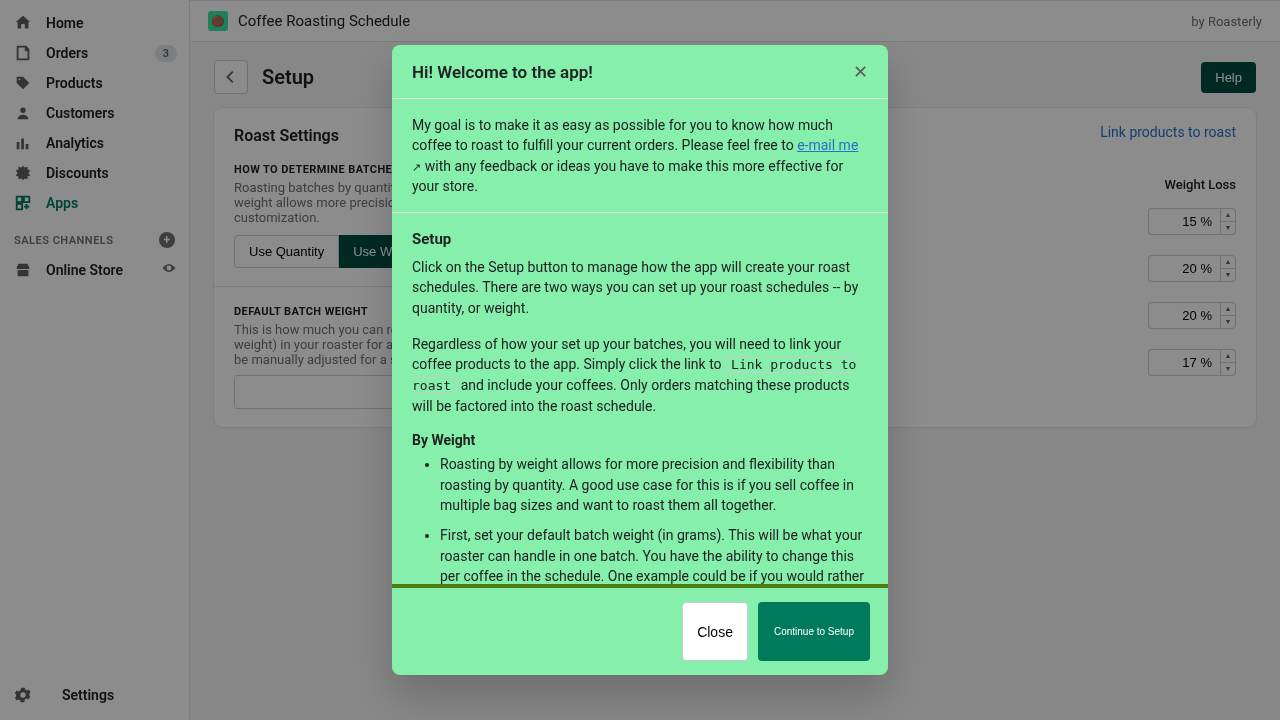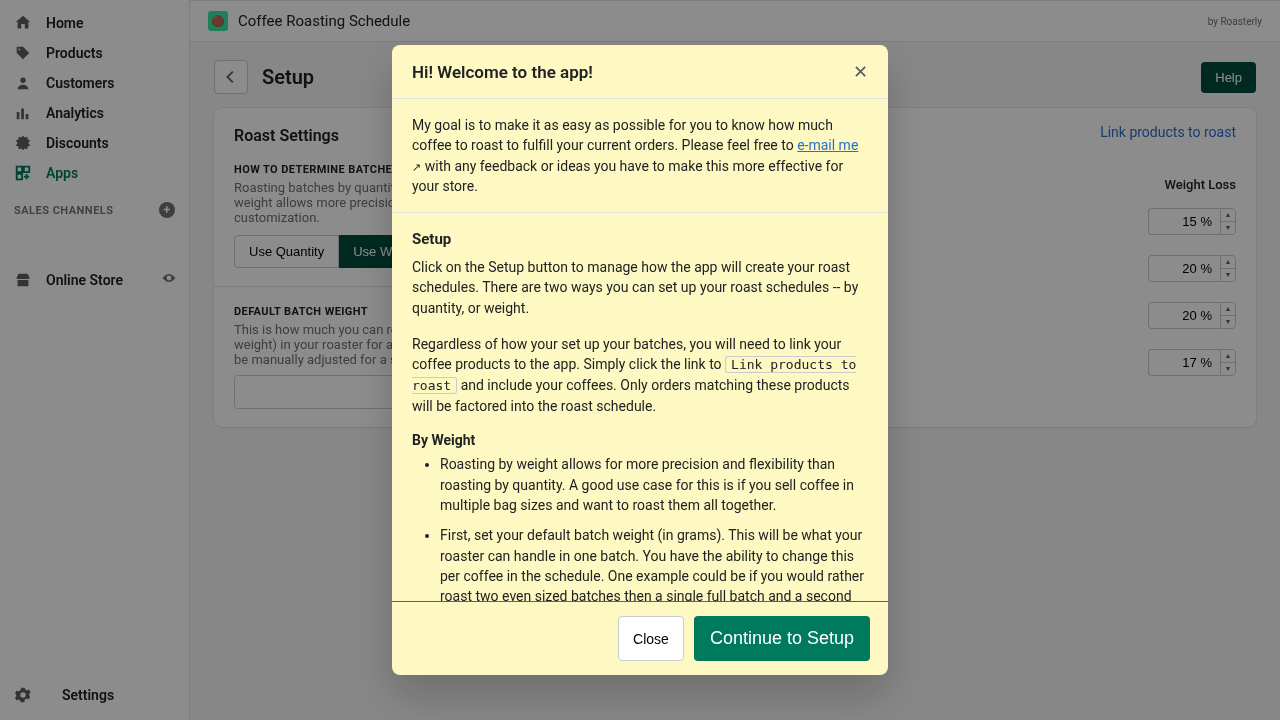--- a/index.html
+++ b/index.html
@@ -50,21 +50,21 @@
     font-weight: 600;
     color: #6d7175;
     letter-spacing: 0.5px;
     padding: 14px 14px 6px;
     display: flex;
     align-items: center;
     justify-content: space-between;
   }
   .section-label .plus { width:16px; height:16px; border-radius:50%; background:#6d7175; display:flex; align-items:center; justify-content:center; color:#fff; font-size:12px; cursor:pointer;}
   .chan-item {
-    display:flex; align-items:center; padding:6px 12px 6px 14px; gap:14px; font-weight:600; cursor:pointer;margin-top:40px;
+    display:flex; align-items:center; padding:6px 12px 6px 14px; gap:14px; font-weight:600; cursor:pointer;
   }
   .chan-item .eye { margin-left:auto; }
   .sidebar-spacer { flex:1; }
   .settings-item {
     display:flex; align-items:center; gap:30px; padding:12px 14px 16px; font-weight:600; cursor:pointer;
   }
 
   
   .main {
     flex: 1;
@@ -81,21 +81,21 @@
     align-items: center;
     gap: 10px;
     font-size: 15px;
   }
   .app-icon {
     width: 20px; height: 20px; background: #38e8a5;
     border-radius: 3px;
     display:flex; align-items:center; justify-content:center;
     font-size: 11px;
   }
-  .topbar .by { margin-left: auto; color: #6d7175; font-size: 10px; }
+  .topbar .by { margin-left: auto; color: #6d7175; font-size: 13px; }
   .content-wrap {
     flex:1; overflow:auto; padding: 18px 24px;
   }
   .page-head {
     display:flex; align-items:center; gap:14px; margin-bottom:14px;
   }
   .back-btn {
     width: 34px; height: 34px; border:1px solid #c9cccf; border-radius:4px;
     display:flex; align-items:center; justify-content:center; cursor:pointer; background:#fff;
   }
@@ -164,21 +164,21 @@
   }
   .spinners span:first-child { border-bottom:1px solid #c9cccf; }
 
   
   .overlay {
     position:fixed; inset:0; background:rgba(0,0,0,.45);
     display:flex; align-items:center; justify-content:center;
     z-index:100;
   }
   .modal {
-    width: 496px; max-height: 630px; background:#fef9c3; border-radius:8px;
+    width: 496px; max-height: 630px; background:#86efac; border-radius:8px;
     display:flex; flex-direction:column;
     box-shadow:0 20px 40px rgba(0,0,0,.2);
   }
   .modal-head {
     padding: 16px 20px; display:flex; align-items:center; justify-content:space-between;
     border-bottom:1px solid #e1e3e5;
   }
   .modal-title { font-size:17px; font-weight:600; }
   .modal-close { cursor:pointer; color:#5c5f62; font-size:18px; }
   .modal-body {
@@ -187,41 +187,50 @@
   .modal-body .link { color:#2c6ecb; text-decoration:underline; cursor:pointer; }
   .code-pill {
     font-family: ui-monospace, Menlo, monospace;
     border:1px solid #c9cccf; border-radius:3px; padding:0 5px; font-size:13px;
   }
   .modal-body h4 { font-size:15px; font-weight:700; margin:14px 0 6px; }
   .modal-body h5 { font-size:14px; font-weight:700; margin:14px 0 4px; }
   .modal-body ul { padding-left: 28px; margin-top:4px; }
   .modal-body li { margin-bottom: 10px; }
   .modal-foot {
-    border-top:1px solid #4d7c0f; padding:14px 18px; display:flex; justify-content:flex-end; gap:10px;
+    border-top:4px solid #4d7c0f; padding:14px 18px; display:flex; justify-content:flex-end; gap:10px;
   }
   .btn-sec {
     border:1px solid #c9cccf; background:#fff; padding:8px 14px; border-radius:4px; cursor:pointer; font-size:14px;
   }
   .btn-pri {
-    background:#007a5c; color:#fff; border:none; padding:12px 16px; border-radius:4px; cursor:pointer; font-size:18px;
+    background:#007a5c; color:#fff; border:none; padding:24px 16px; border-radius:4px; cursor:pointer; font-size:10px;
   }
   .ext-icon { font-size:11px; }
 </style>
 </head>
 <body>
 
 <div class="sidebar">
   <div class="nav-item">
     <span class="nav-icon">
         <svg viewBox="0 0 20 20">
           <path d="M10 2l8 7h-2v7h-4v-5H8v5H4v-7H2z"></path>
         </svg>
       </span>
     <span>Home</span>
+  </div>
+  <div class="nav-item">
+    <span class="nav-icon">
+        <svg viewBox="0 0 20 20">
+          <path d="M4 3h9l3 3v11H4zM13 3v4h4" fill="none" stroke="#5c5f62" stroke-width="2"></path>
+        </svg>
+      </span>
+    <span>Orders</span>
+    <span class="badge-count">3</span>
   </div>
   <div class="nav-item">
     <span class="nav-icon">
         <svg viewBox="0 0 20 20">
           <path d="M3 3h7l7 7-7 7-7-7zM6 7a1 1 0 100-2 1 1 0 000 2z"></path>
         </svg>
       </span>
     <span>Products</span>
   </div>
   <div class="nav-item">

